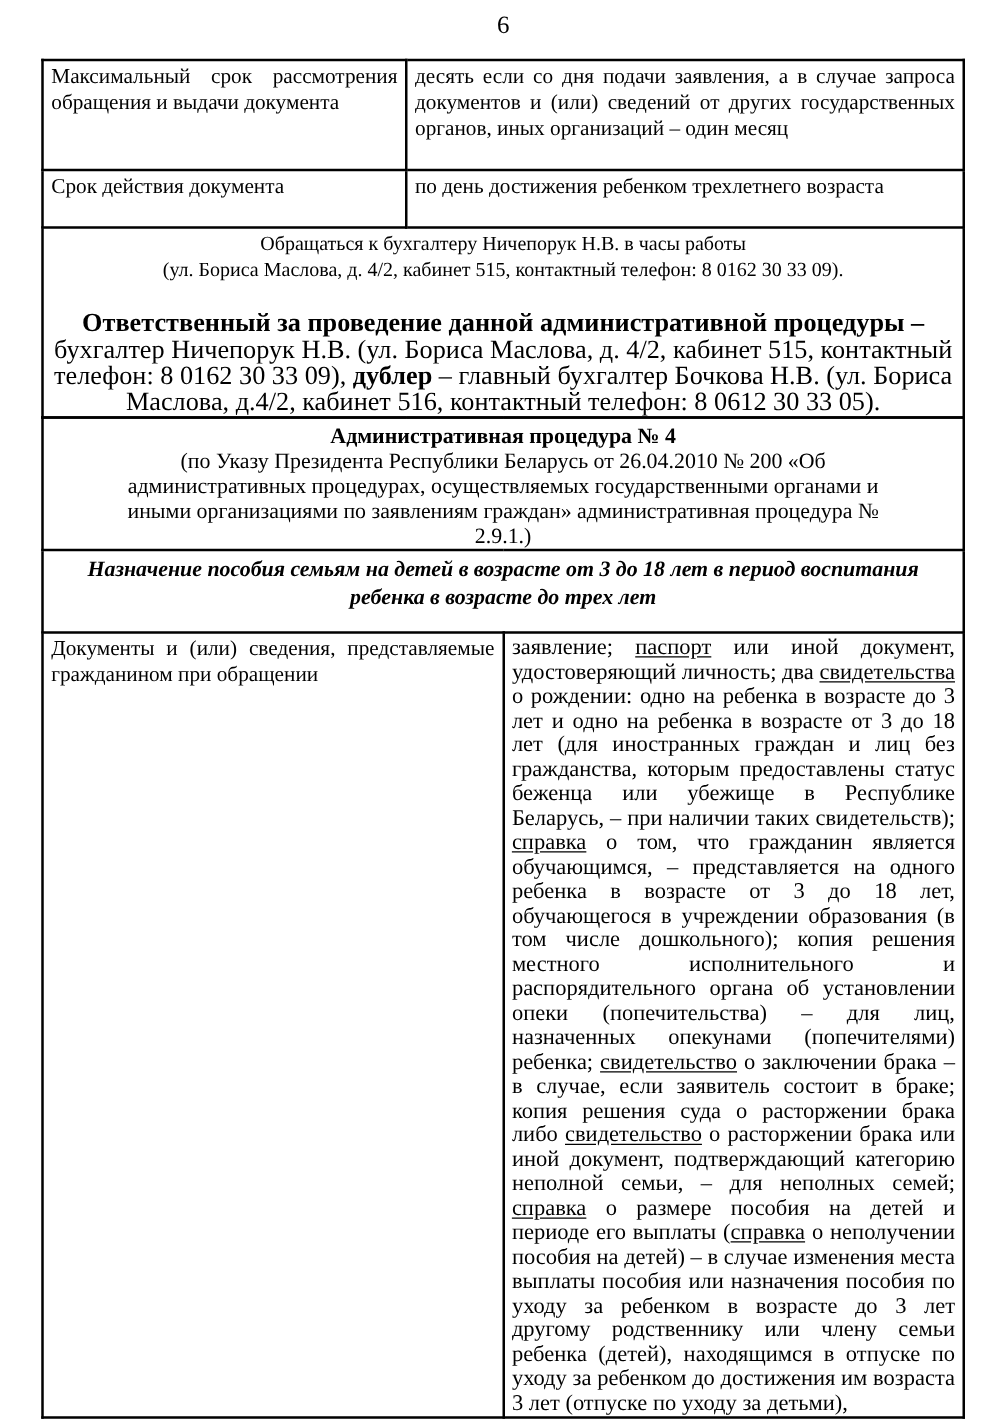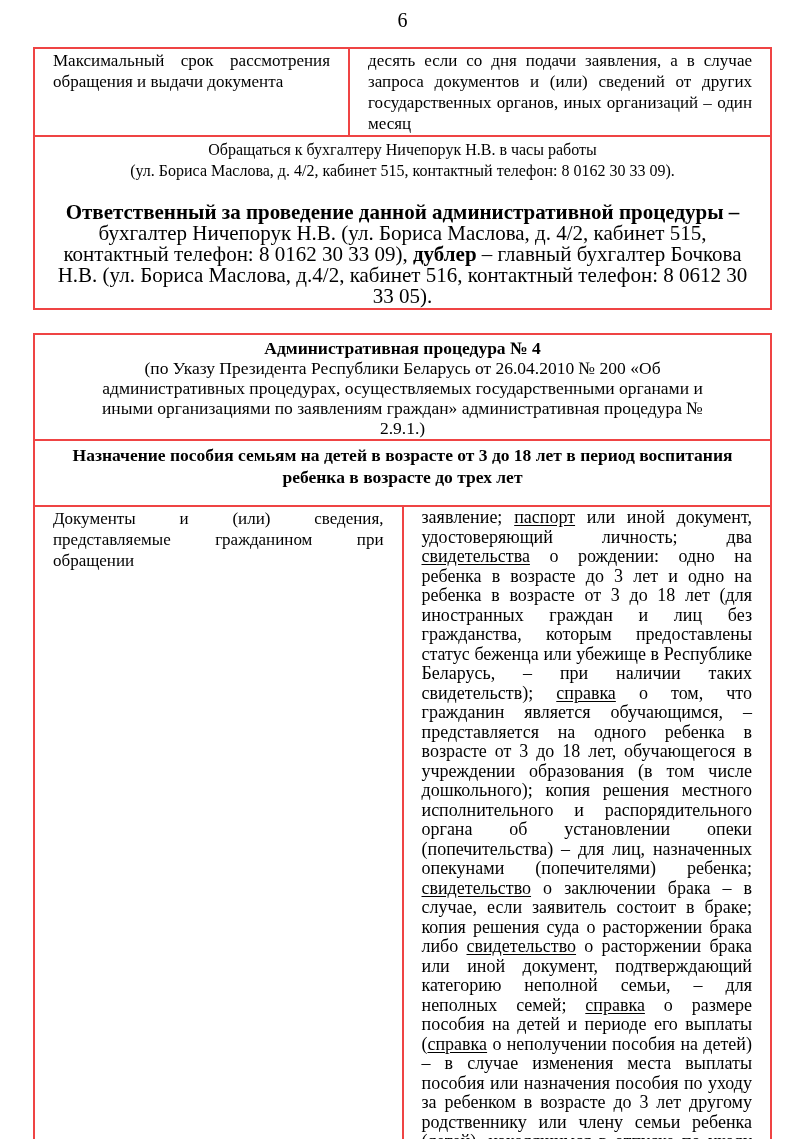--- a/index.html
+++ b/index.html
@@ -23,23 +23,23 @@
     width: 100%;
     text-align: center;
     font-size: 20px;
     line-height: 24px;
   }
   table {
     border-collapse: collapse;
     table-layout: fixed;
   }
   td {
-    border: 2px solid #ef4444;
+    border: 2px solid #000000;
     vertical-align: top;
-    padding: 1px 18px;
+    padding: 1px 6px;
     font-size: 17px;
     line-height: 21px;
   }
   .t-summary {
     position: absolute;
     left: 33px;
     top: 47px;
     width: 739px;
   }
   .t-summary .col-label { width: 277px; }
@@ -80,20 +80,21 @@
     height: 60px;
     text-align: center;
     font-weight: bold;
     font-size: 17.5px;
     line-height: 22px;
     padding-top: 3px;
   }
   .proc-name-inner {
     width: 680px;
     margin: 0 auto;
+    font-style: italic;
   }
   .row-documents td { height: 600px; }
   .cell-doc-label {
     text-align: justify;
     font-size: 17px;
     line-height: 21px;
   }
   .cell-doc-text {
     text-align: justify;
     font-size: 18px;
@@ -107,20 +108,24 @@
 
 <div class="page">
 
   <div class="page-number">6</div>
 
   <table class="t-summary">
     <tbody>
         <tr class="row-max-term">
       <td class="col-label cell-label">Максимальный срок рассмотрения обращения и выдачи документа</td>
       <td class="cell-value">десять если со дня подачи заявления, а в случае запроса документов и (или) сведений от других государственных органов, иных организаций – один месяц</td>
+    </tr>
+    <tr class="row-validity">
+      <td class="col-label cell-label">Срок действия документа</td>
+      <td class="cell-value">по день достижения ребенком трехлетнего возраста</td>
     </tr>
     <tr>
       <td class="cell-contact" colspan="2">
         <div class="contact-line">Обращаться к бухгалтеру Ничепорук Н.В. в часы работы</div>
         <div class="contact-line">(ул. Бориса Маслова, д. 4/2, кабинет 515, контактный телефон: 8 0162 30 33 09).</div>
         <div class="contact-spacer"></div>
         <p class="contact-responsible"><span class="b">Ответственный за проведение данной административной процедуры –</span><span> бухгалтер Ничепорук Н.В. (ул. Бориса Маслова, д. 4/2, кабинет 515, контактный телефон: 8 0162 30 33 09), </span><span class="b">дублер</span><span> – главный бухгалтер Бочкова Н.В. (ул. Бориса Маслова, д.4/2, кабинет 516, контактный телефон: 8 0612 30 33 05).</span></p>
       </td>
     </tr>
   </tbody>

